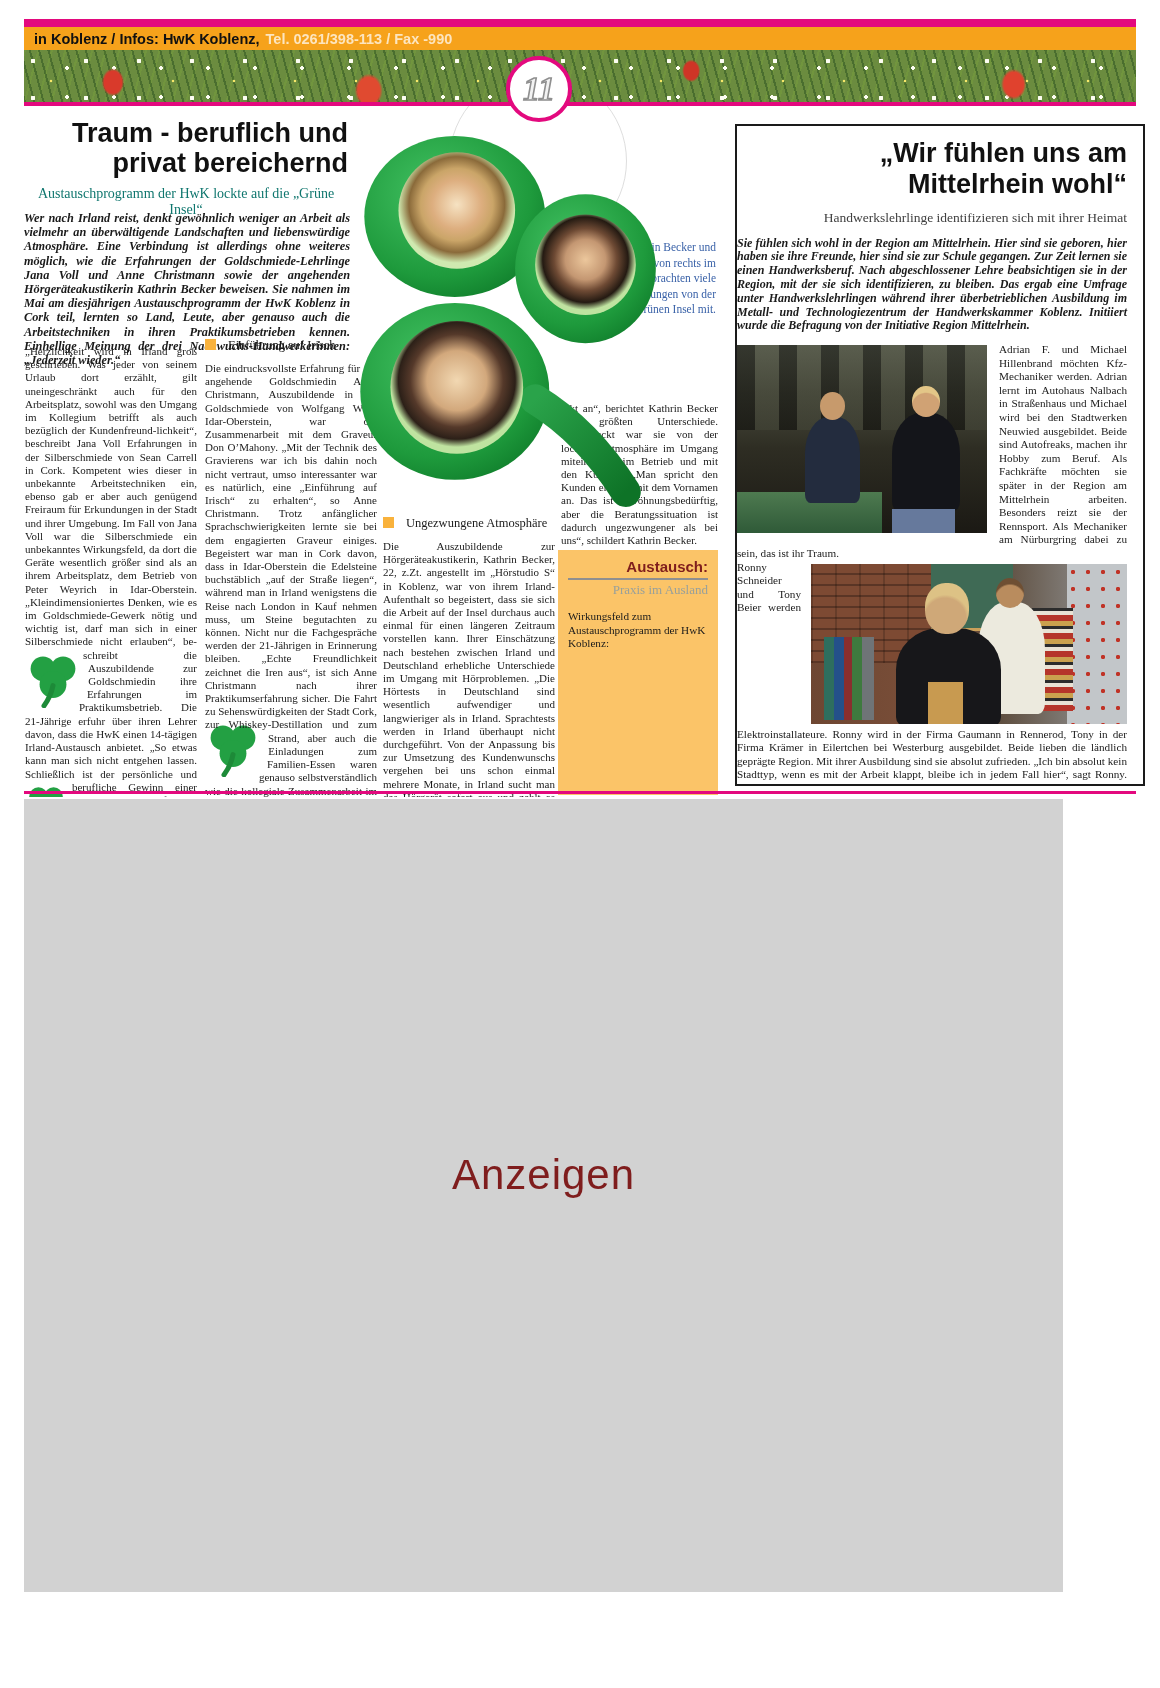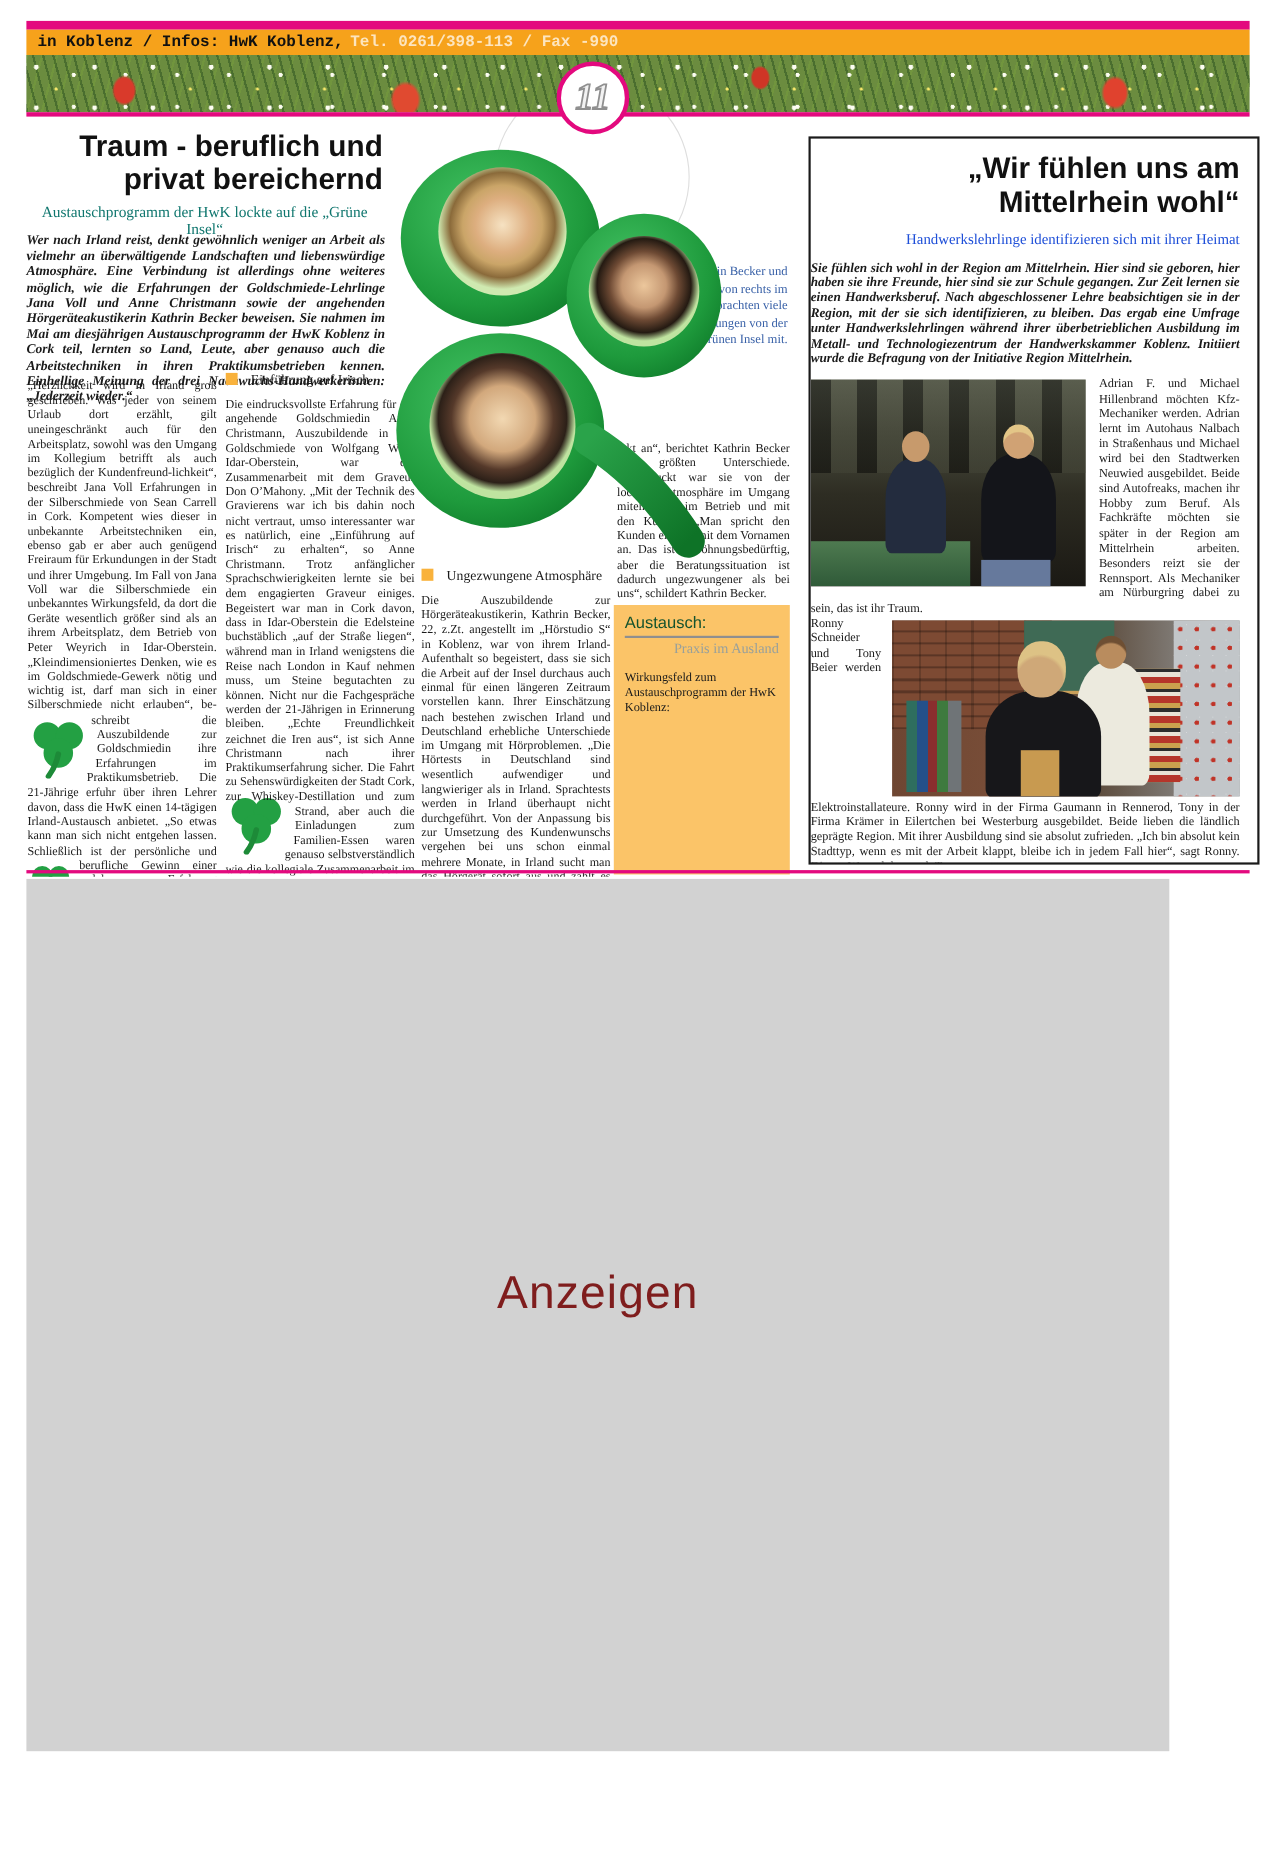--- a/index.html
+++ b/index.html
@@ -3,21 +3,21 @@
 <meta charset="utf-8">
 <style>
   html,body{margin:0;padding:0;background:#fff;}
   .page{position:relative;width:1160px;height:1688px;background:#fff;overflow:hidden;
         font-family:"Liberation Serif", serif;color:#1a1a1a;}
   
   .top-magenta{position:absolute;left:24px;top:19px;width:1112px;height:8px;background:#e3097e;}
   .masthead{position:absolute;left:24px;top:27px;width:1112px;height:23px;background:#f6a21b;
             display:flex;align-items:center;justify-content:space-between;padding:0 10px;box-sizing:border-box;
             font-family:"Liberation Sans",sans-serif;font-weight:bold;font-size:14.5px;color:#111;}
-  .mast-right{display:flex;gap:6px;align-items:center;margin-right:160px;font-family:Liberation Mono, monospace;}
+  .mast-right{display:flex;gap:6px;align-items:center;margin-right:160px;}
   .mast-light{color:rgba(255,255,255,.72);}
   .flowers{position:absolute;left:24px;top:50px;width:1112px;height:52px;z-index:1;
     background-color:#6b8c3f;
     background-image:
       radial-gradient(ellipse 16px 20px at 8% 62%, #d93a2b 55%, rgba(150,30,20,0) 70%),
       radial-gradient(ellipse 20px 24px at 31% 78%, #e04a30 55%, rgba(150,30,20,0) 70%),
       radial-gradient(ellipse 13px 16px at 60% 40%, #cf3526 55%, rgba(150,30,20,0) 70%),
       radial-gradient(ellipse 18px 22px at 89% 66%, #e0422e 55%, rgba(150,30,20,0) 70%),
       radial-gradient(circle 3px at 9px 11px, #fdfdf2 70%, rgba(255,255,255,0) 80%),
       radial-gradient(circle 2px at 27px 31px, #f7e86a 70%, rgba(255,255,0,0) 80%),
@@ -43,35 +43,35 @@
   .col1{position:absolute;left:1px;top:233px;width:172px;height:452px;overflow:hidden;}
   .col2{position:absolute;left:181px;top:226px;width:172px;height:459px;overflow:hidden;}
   .col3{position:absolute;left:359px;top:404px;width:172px;height:281px;overflow:hidden;}
   .sec-head{font-size:12.5px;margin-bottom:9px;white-space:nowrap;}
   .sq{display:inline-block;width:11px;height:11px;background:#f9b23c;margin-right:12px;vertical-align:-1px;}
   .cap{position:absolute;left:540px;top:128px;width:152px;text-align:right;color:#3a62a8;
        font-size:11.5px;line-height:15.5px;}
   .col4{position:absolute;left:537px;top:290px;width:157px;height:147px;overflow:hidden;}
   .ibox{position:absolute;left:534px;top:438px;width:160px;height:245px;background:#fbc468;
         box-sizing:border-box;padding:8px 10px;overflow:hidden;}
-  .ib-title{font-family:"Liberation Sans",sans-serif;font-weight:normal;font-size:15px;text-align:left;color:#14532d;}
+  .ib-title{font-family:"Liberation Sans",sans-serif;font-weight:bold;font-size:15px;text-align:right;color:#7f1d1d;}
   .ib-rule{height:2px;background:#8f8f8f;margin:3px 0 2px;}
   .ib-sub{font-family:Liberation Serif, serif;font-size:13px;text-align:right;color:#98a09b;}
   .ib-body{margin-top:11px;font-size:11.2px;line-height:13.6px;text-align:justify;}
   .ib-info{margin-top:12px;font-size:11.2px;line-height:13.6px;}
   
   .clover{position:absolute;left:310px;top:16px;width:322px;height:382px;z-index:1;}
   .sham{shape-outside:circle(50%);}
   .sham-f{float:left;margin:3px 8px 2px 0;}
   
   .ra{position:absolute;left:735px;top:124px;width:410px;height:662px;border:2px solid #1a1a1a;
       box-sizing:border-box;padding:10px 16px 10px 0;overflow:hidden;}
   .ra-title{text-align:right;font-family:"Liberation Sans",sans-serif;font-weight:bold;
             font-size:27px;line-height:1.14;color:#111;margin-top:2px;}
-  .ra-sub{text-align:right;font-size:13.5px;margin-top:10px;color:#1d4ed8;}
+  .ra-sub{text-align:right;font-size:13.5px;margin-top:10px;color:#404040;}
   .ra-intro{margin-top:11px;font-weight:bold;font-style:italic;font-size:12px;line-height:13.8px;text-align:justify;}
   .ra-body{margin-top:10px;font-size:11.2px;line-height:13.6px;text-align:justify;}
   .ra-p{margin:0;}
   .photo{position:relative;overflow:hidden;}
   .ph1{float:left;width:250px;height:188px;margin:2px 12px 4px 0;
        background:linear-gradient(180deg,#6a6f5e 0%,#4a4c3e 25%,#2e2d23 55%,#1b1914 100%);}
   .ph1 .machines{position:absolute;left:0;top:0;right:0;height:45%;
        background:repeating-linear-gradient(90deg, rgba(10,10,8,.55) 0 18px, rgba(70,72,58,.45) 18px 42px);}
   .ph1 .bench{position:absolute;left:0;bottom:0;width:58%;height:22%;
        background:linear-gradient(180deg,#4e7a50,#2f5a38);}

